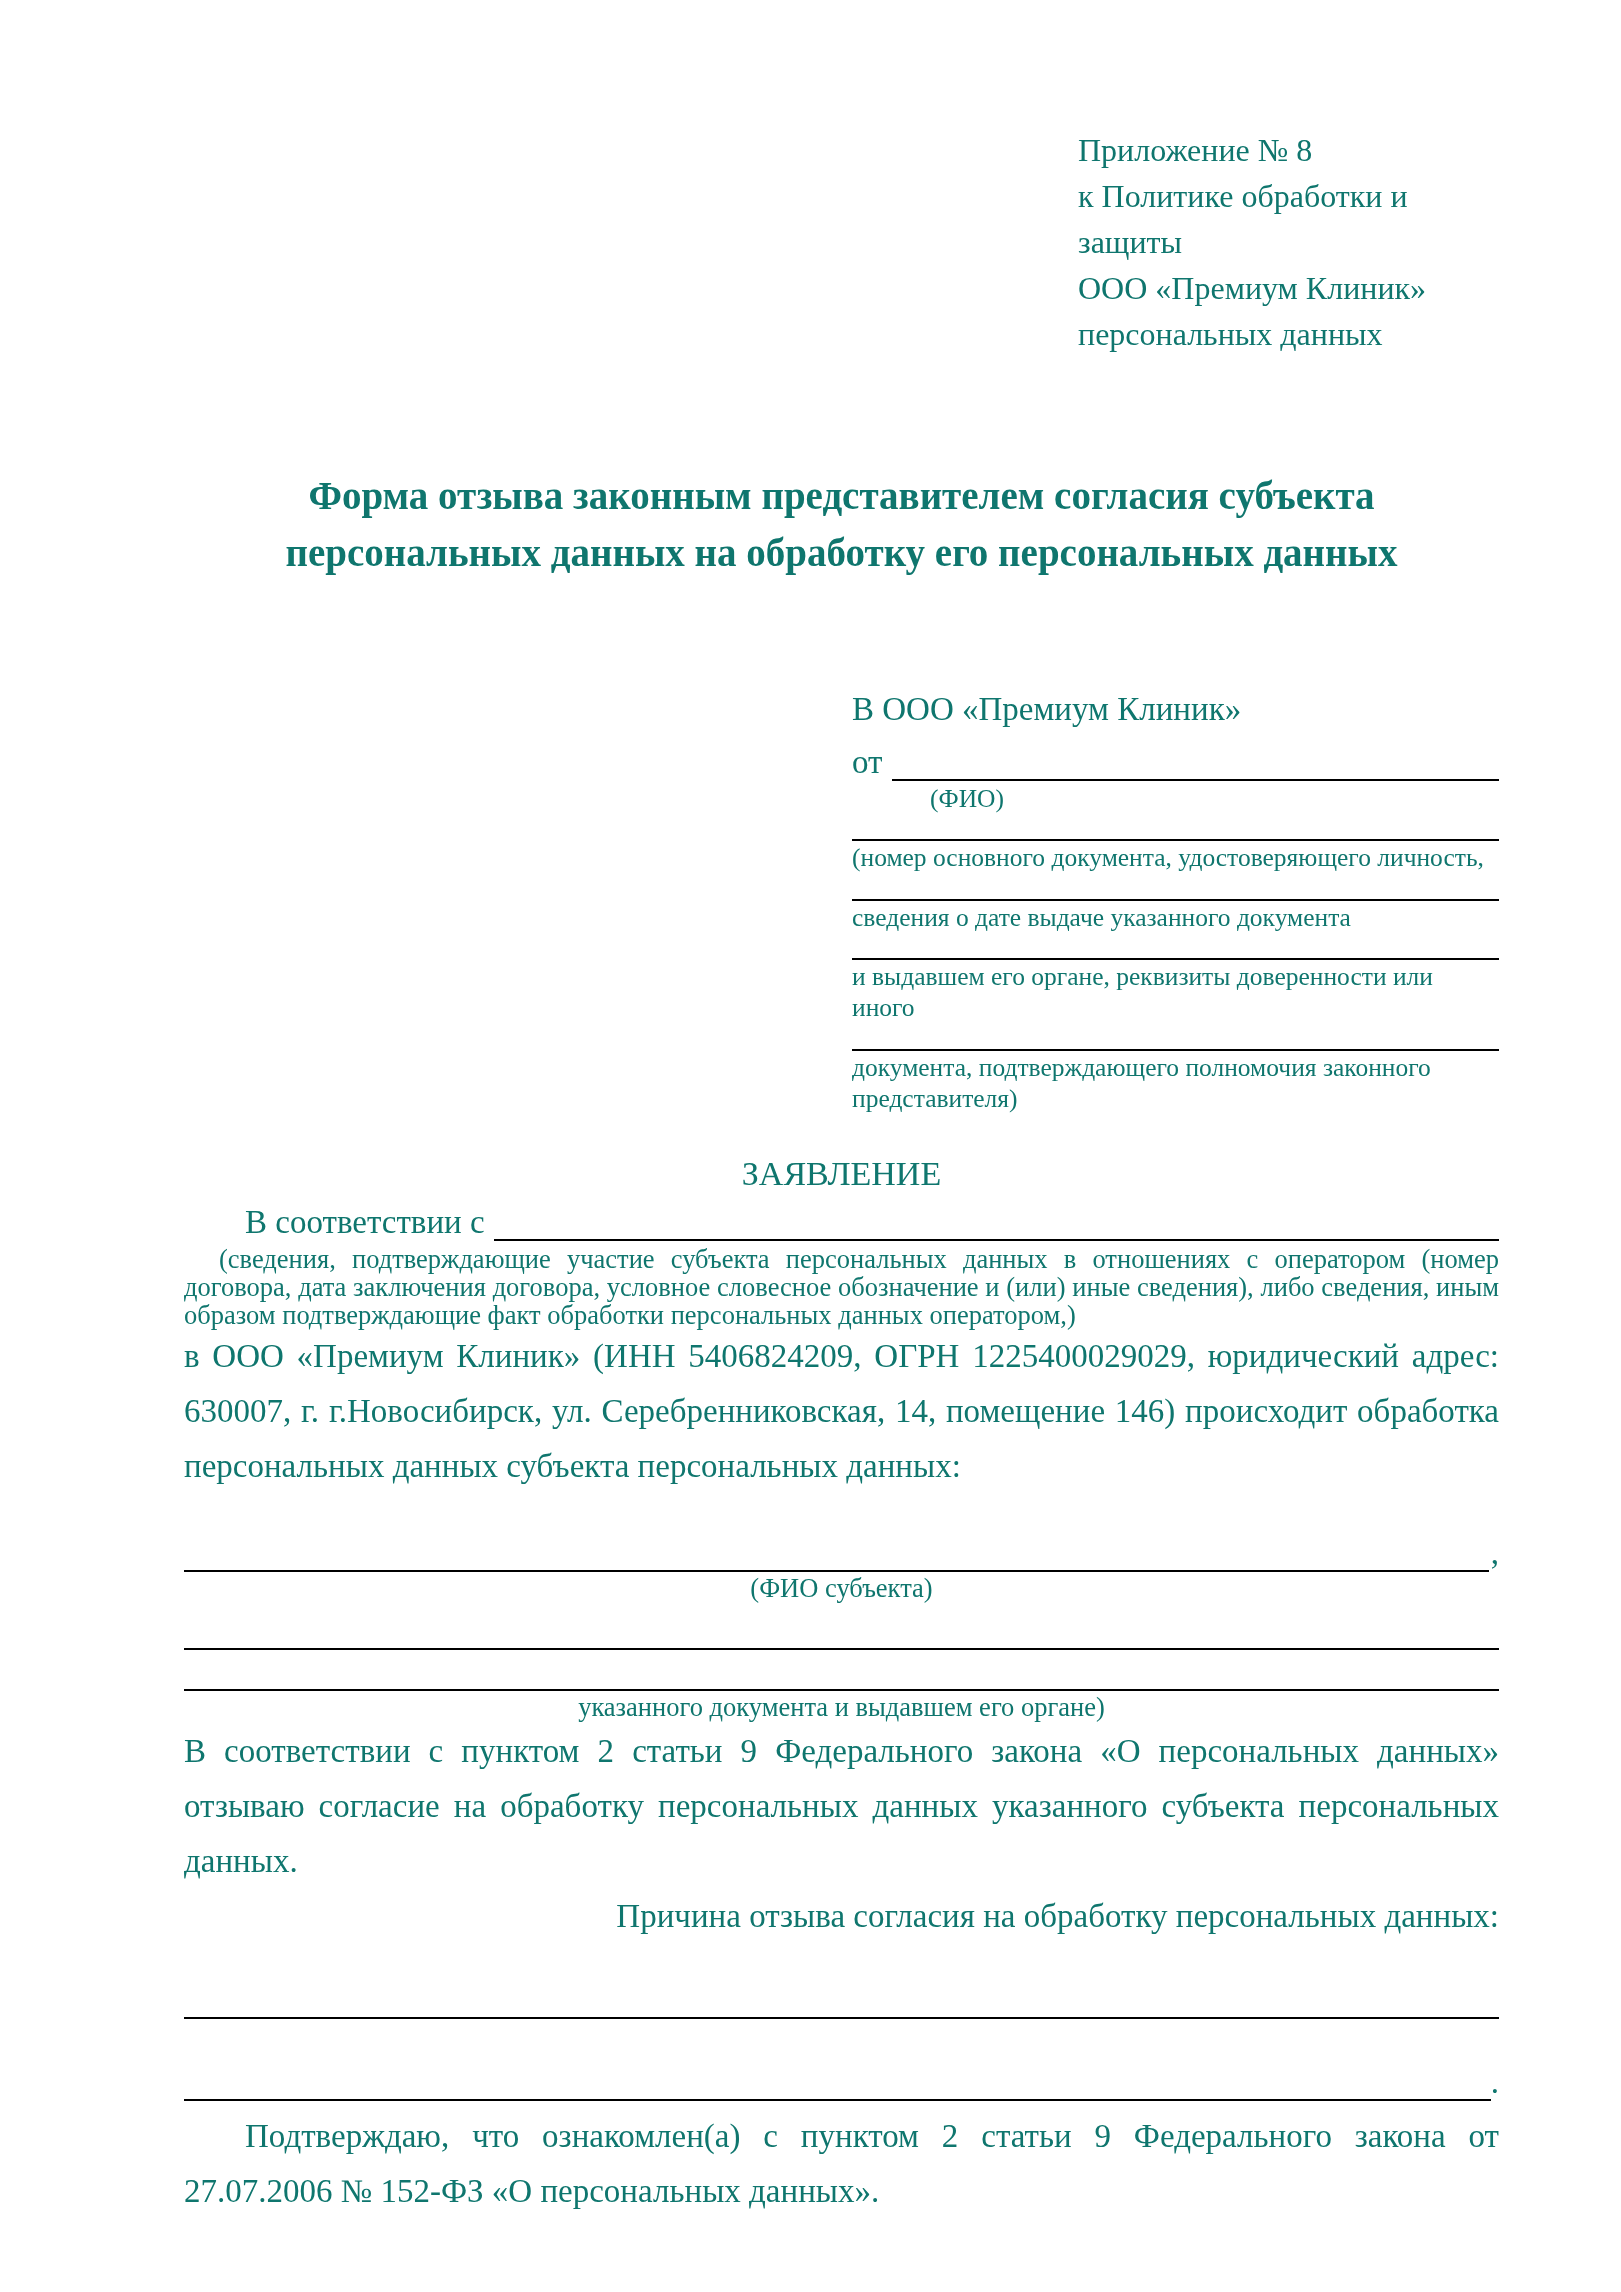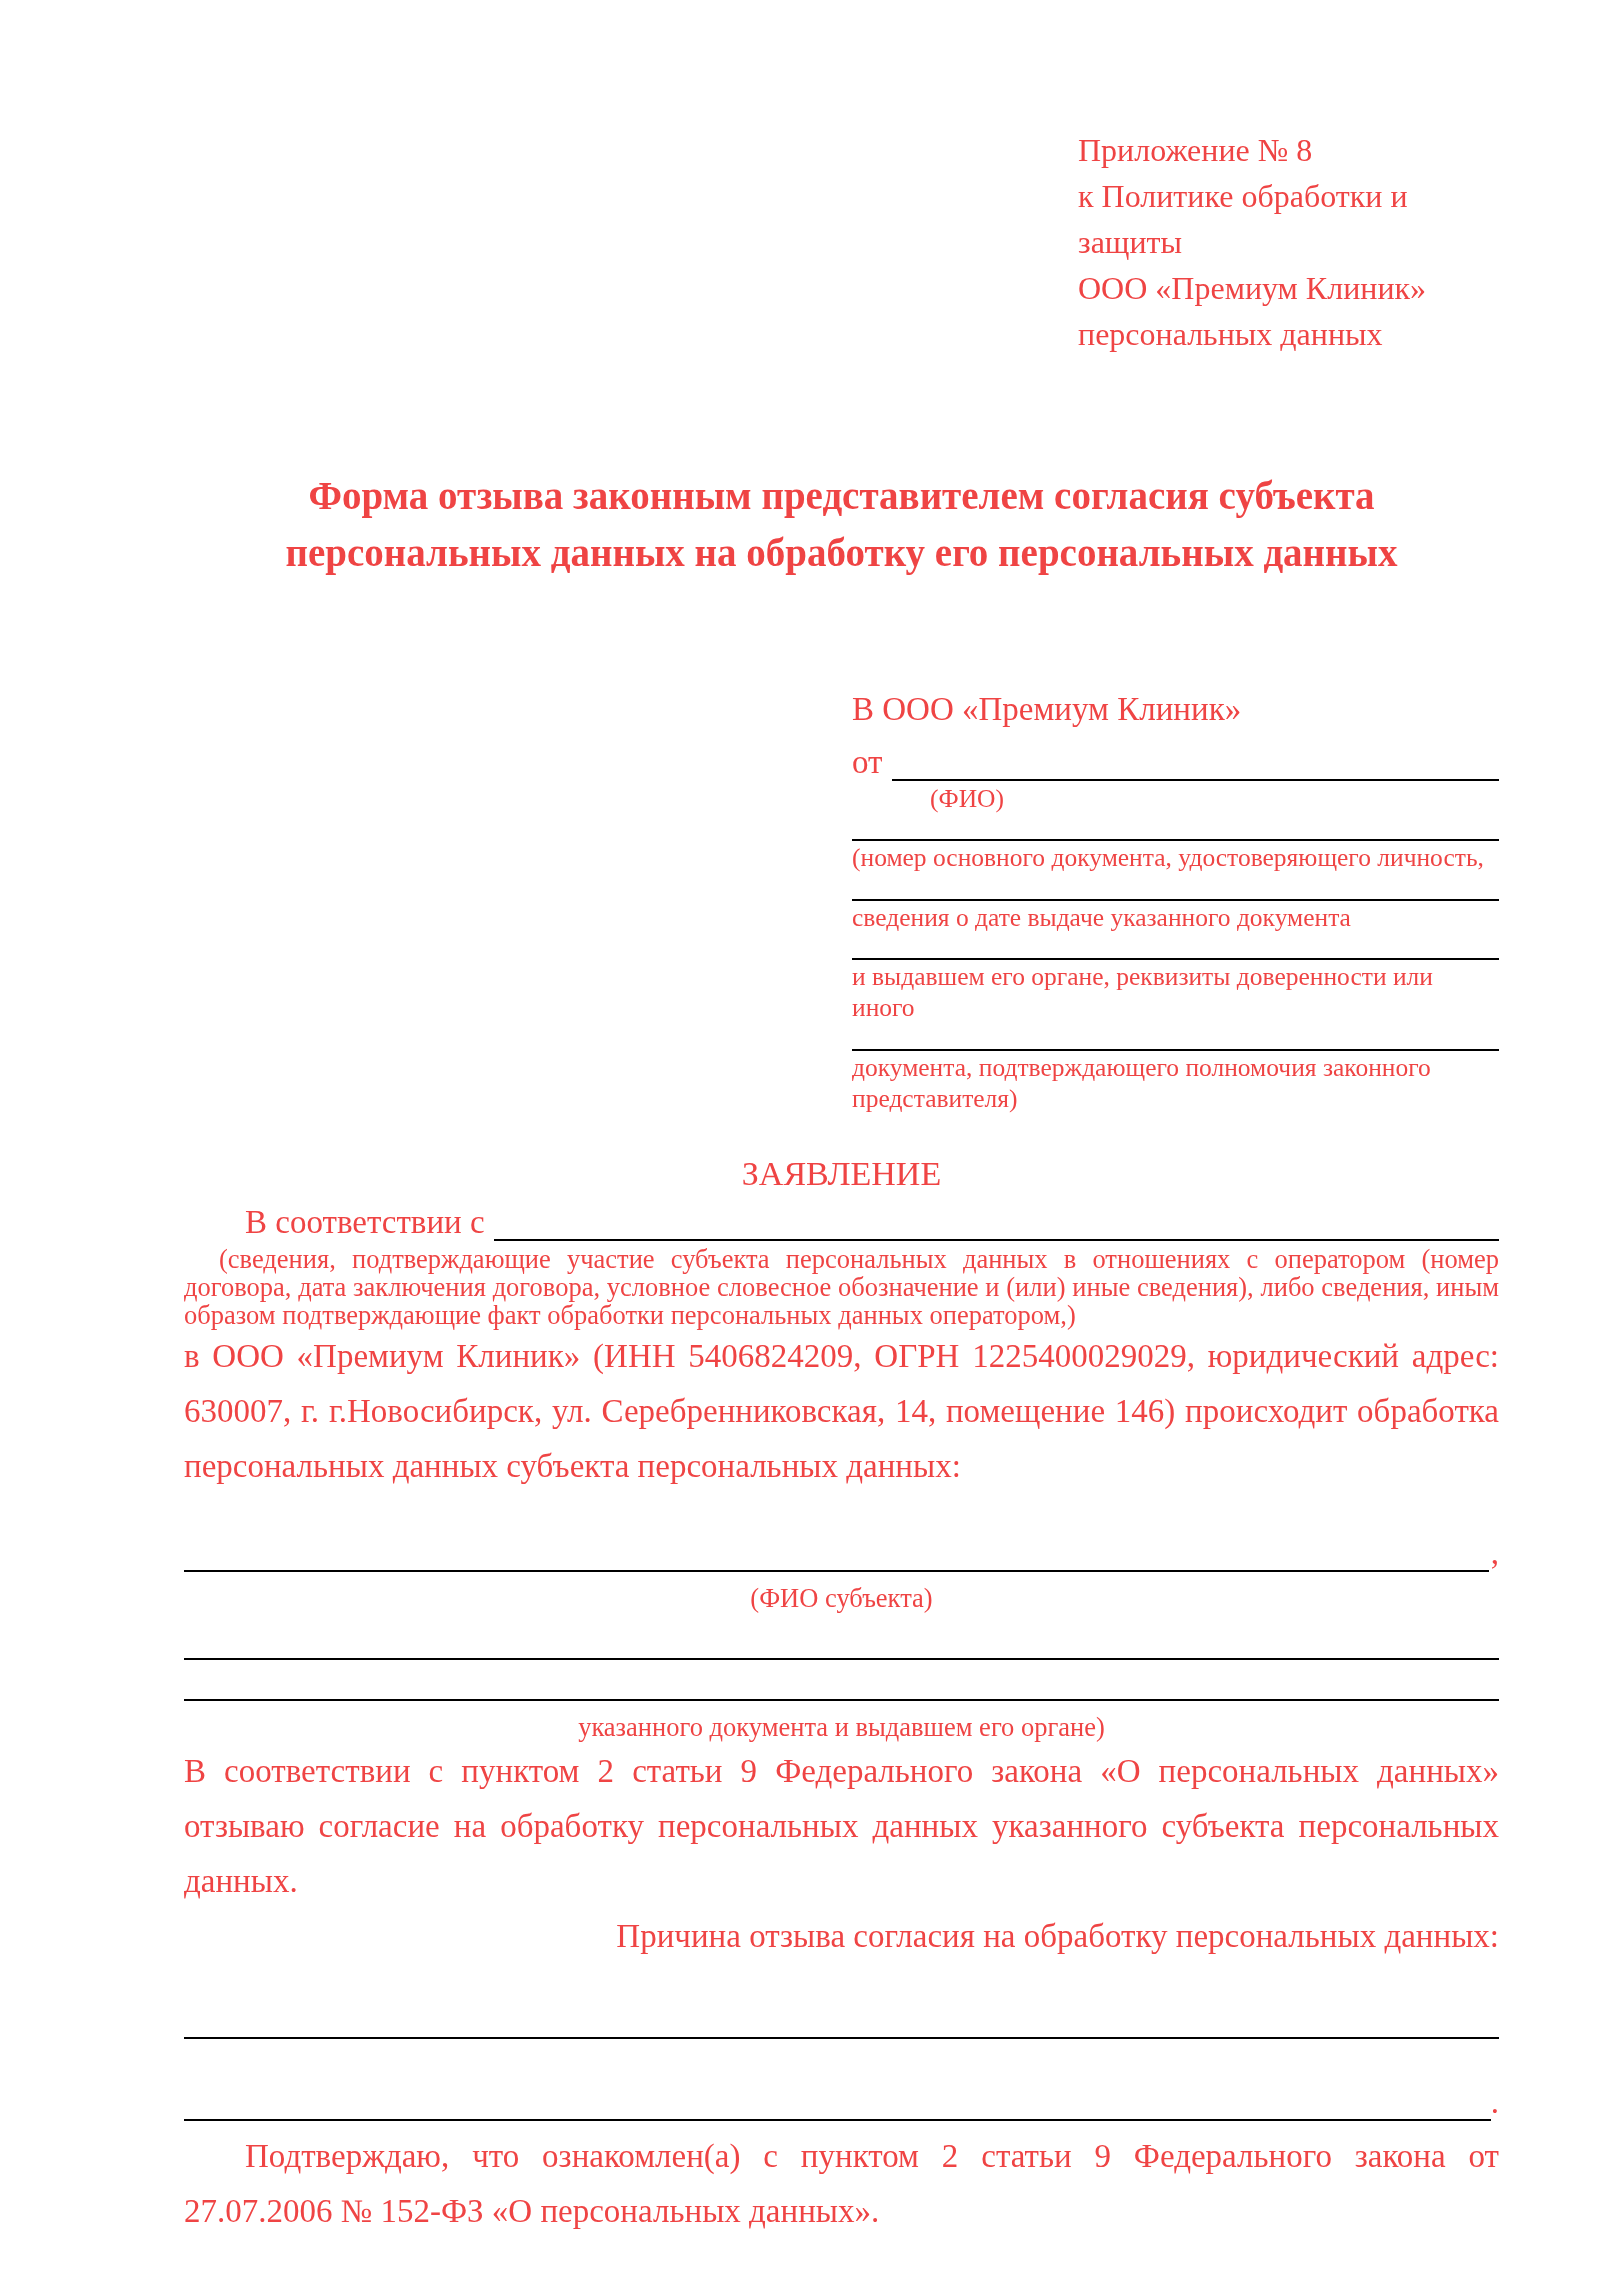--- a/index.html
+++ b/index.html
@@ -2,21 +2,21 @@
 <html lang="ru"><head>
 <meta charset="utf-8">
 <style>
   html, body { margin: 0; padding: 0; background: #ffffff; }
   .page {
     position: relative;
     width: 1621px;
     height: 2293px;
     box-sizing: border-box;
     background: #ffffff;
-    color: #ef4444;
+    color: #0f766e;
     font-family: "Liberation Serif", "DejaVu Serif", serif;
     font-size: 33px;
     padding: 127px 122px 0 184px;
     overflow: hidden;
   }
 
   
   .header-note { margin-left: 894px; font-size: 32px; line-height: 46px; }
 
   
@@ -53,21 +53,21 @@
     text-align: justify;
     text-indent: 35px;
     margin-top: 3.9px;
   }
 
   .para { text-align: justify; line-height: 55px; }
   .indent { text-indent: 61px; }
 
   .subject-row { margin-top: 41px; }
   .comma { margin-left: 2px; white-space: nowrap; }
-  .caption-line { font-size: 26.5px; line-height: 33px; text-align: center; margin-top: 10px; }
+  .caption-line { font-size: 26.5px; line-height: 33px; text-align: center; margin-top: 0; }
 
   .rule-block-1 { margin-top: 43px; }
   .rule-block-2 { margin-top: 39px; }
 
   .reason-row { padding-left: 61px; flex-direction: column; }
   .reason-row .label { white-space: nowrap; }
 
   .blank-1 { margin-top: 71px; }
   .blank-2-row { margin-top: 45px; }
   .blank-2-row .fill { margin-left: 0; }

